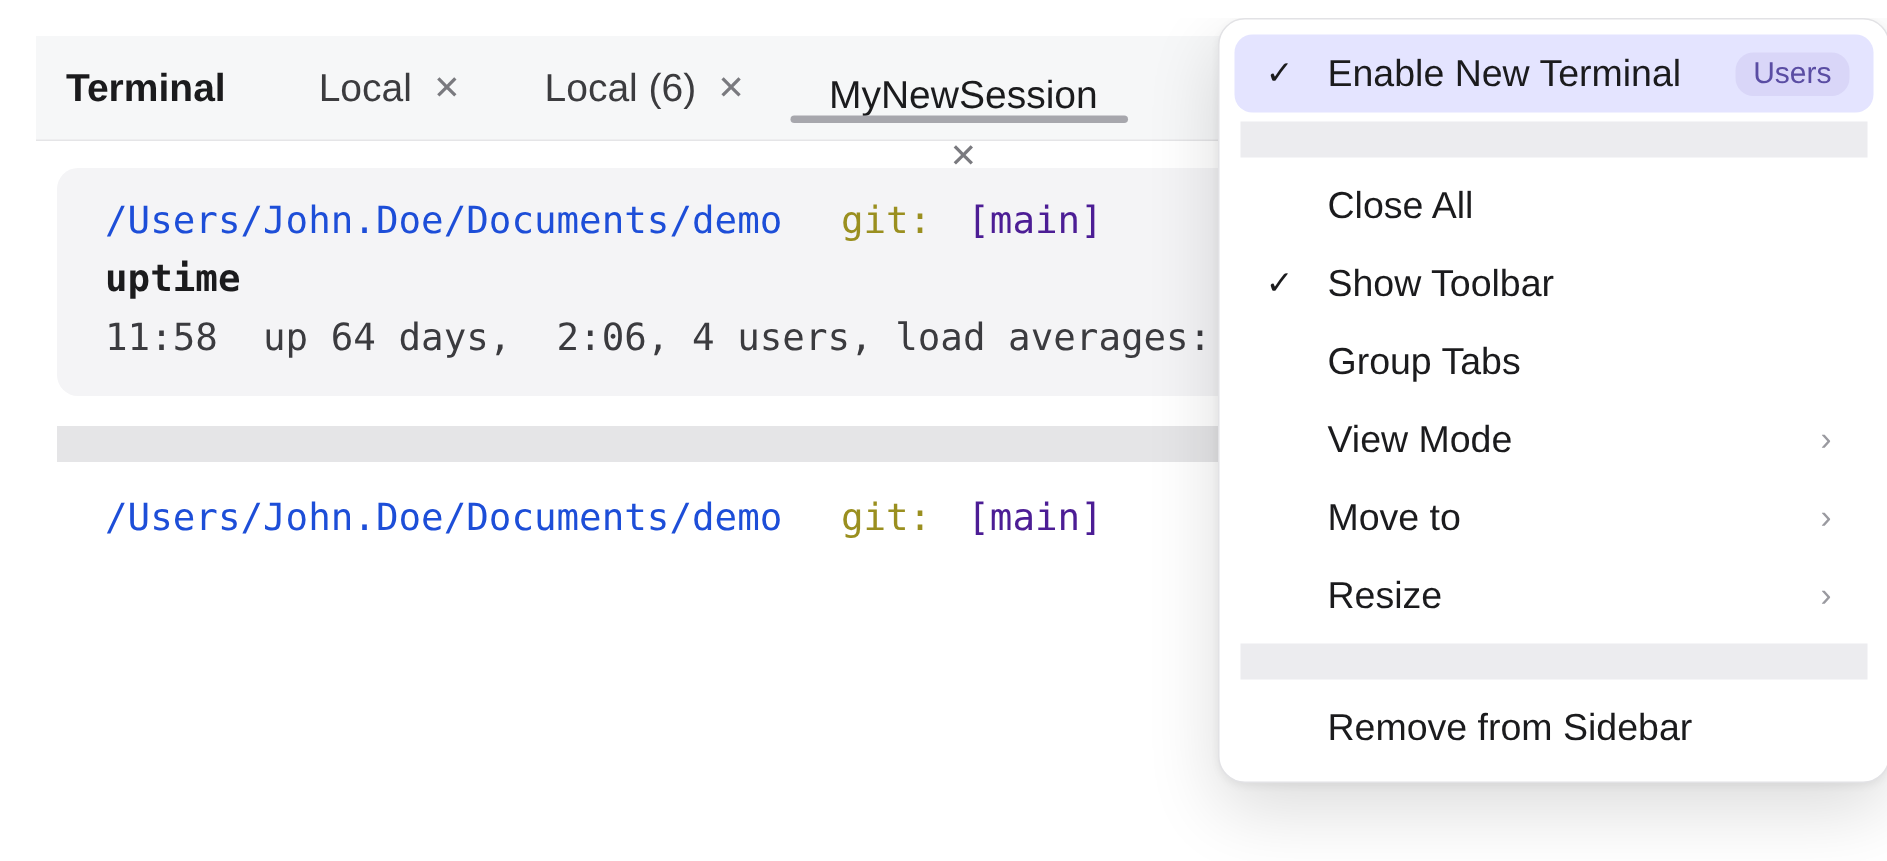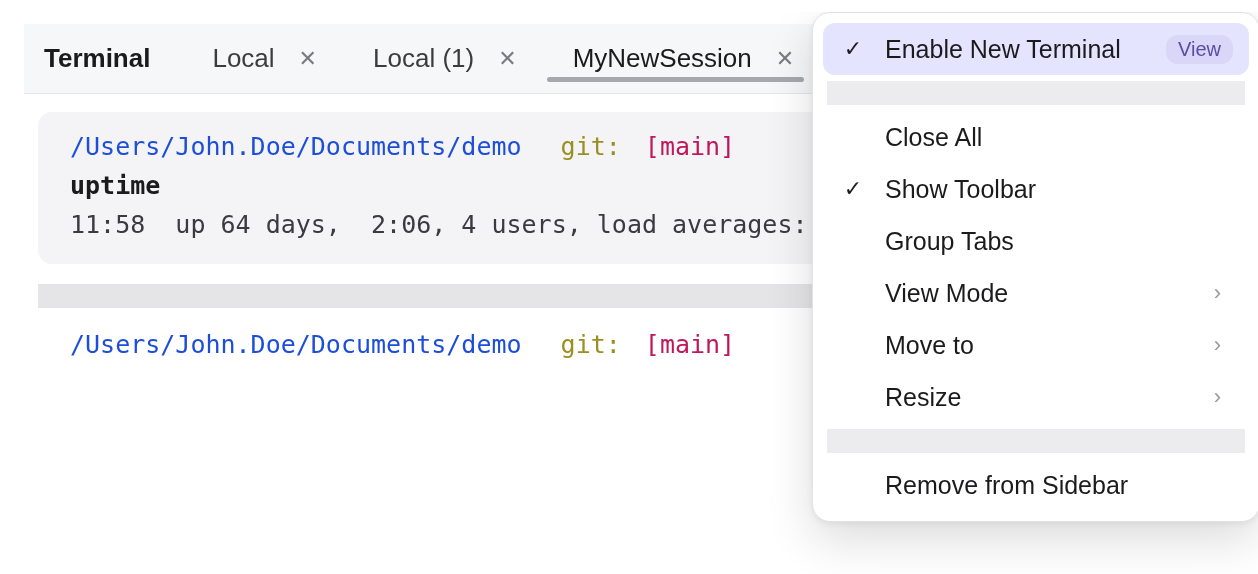--- a/index.html
+++ b/index.html
@@ -25,30 +25,31 @@
     }
     .tabbar .title {
       font-weight: 700;
       font-size: 26px;
       color: #1b1b1d;
       padding: 0 26px 0 14px;
     }
     .tab {
       display: flex;
       align-items: center;
-      gap: 10px;
+      gap: 0;
       padding: 0 18px 0 24px;
       height: 100%;
       font-size: 26px;
       color: #3c3c3f;
       cursor: pointer;
       position: relative;
     }
     .tab.active {
       color: #1b1b1d;
+      flex-direction: column;
     }
     .tab.active::after {
       content: "";
       position: absolute;
       bottom: -1px;
       left: 10px;
       right: 10px;
       height: 5px;
       background: #a7a7ad;
       border-radius: 3px;
@@ -73,21 +74,21 @@
       color: #3b3b3f;
       white-space: pre;
       overflow: hidden;
     }
     .block.plain {
       background: transparent;
       padding-top: 4px;
     }
     .path { color: #1d4ed8; }
     .gitlabel { color: #9a8f1f; }
-    .gitbranch { color: #be185d; }
+    .gitbranch { color: #4c1d95; }
     .cmd { font-weight: 700; color: #1b1b1d; }
     .divider-h {
       height: 1px;
       background: #e5e5e7;
       margin: 2px 0 14px 0;
     }
     .context-menu {
       position: absolute;
       top: 0;
       left: 800px;
@@ -144,21 +145,21 @@
 </head>
 <body>
 
 <div class="tabbar">
   <div class="title">Terminal</div>
   <div class="tab">
     <span>Local</span>
     <span class="close">✕</span>
   </div>
   <div class="tab">
-    <span>Local (1)</span>
+    <span>Local (6)</span>
     <span class="close">✕</span>
   </div>
   <div class="tab active">
     <span>MyNewSession</span>
     <span class="close">✕</span>
   </div>
 </div>
 
 <div class="content">
 
@@ -170,21 +171,21 @@
   <div class="divider-h"></div>
 
   <div class="block plain"><span class="path">/Users/John.Doe/Documents/demo</span> <span class="gitlabel">git:</span><span class="gitbranch">[main]</span></div>
 
 </div>
 
 <div class="context-menu">
   <div class="menu-item highlight">
     <span class="check-slot">✓</span>
     <span class="menu-label">Enable New Terminal</span>
-    <span class="badge">View</span>
+    <span class="badge">Users</span>
   </div>
   <div class="menu-sep"></div>
   <div class="menu-item">
     <span class="check-slot"></span>
     <span class="menu-label">Close All</span>
   </div>
   <div class="menu-item">
     <span class="check-slot">✓</span>
     <span class="menu-label">Show Toolbar</span>
   </div>

